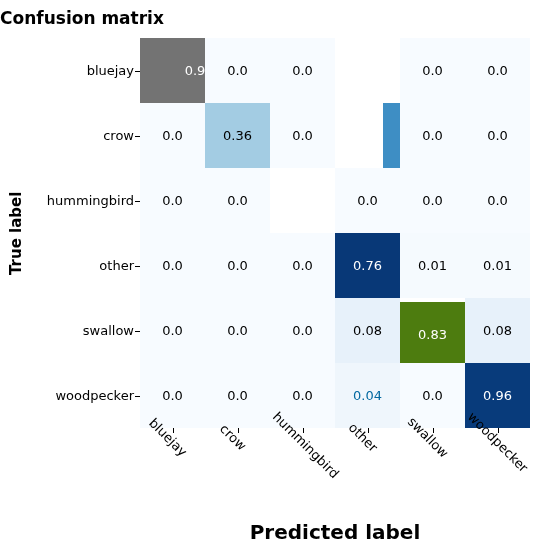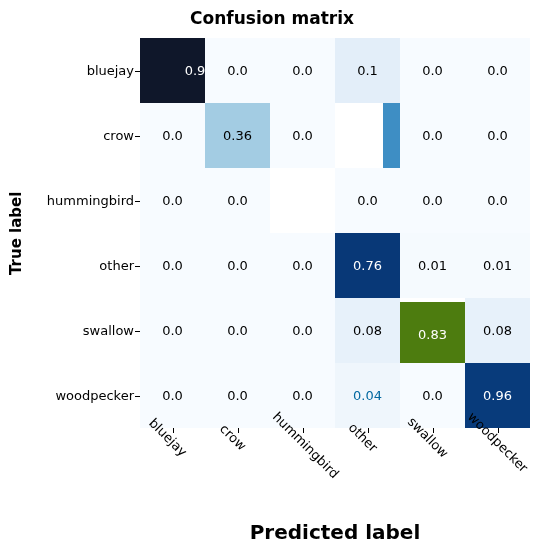--- a/index.html
+++ b/index.html
@@ -16,21 +16,20 @@
     left: 0;
     top: 0;
     width: 544px;
     height: 555px;
   }
   .title {
     position: absolute;
     top: 8px;
     left: 0;
     width: 544px;
-    text-align: center;
     font-weight: bold;
     font-size: 17px;
   }
   .plot-area {
     position: absolute;
     left: 140px;
     top: 38px;
     width: 390px;
     height: 390px;
   }
@@ -101,24 +100,23 @@
   }
 </style>
 </head>
 <body>
 
 <div class="chart-wrap">
   <div class="title">Confusion matrix</div>
   <div class="ylabel">True label</div>
   <div class="xlabel">Predicted label</div>
   <div class="plot-area">
-      <div class="cell" style="left: 0px; top: 0px; background: #0f172a; color: rgb(255, 255, 255); padding-left: 45px;">0.9</div>
+      <div class="cell" style="left: 0px; top: 0px; background: #737373; color: rgb(255, 255, 255); padding-left: 45px;">0.9</div>
       <div class="cell" style="left: 65px; top: 0px; background: rgb(247, 251, 255); color: rgb(0, 0, 0);">0.0</div>
       <div class="cell" style="left: 130px; top: 0px; background: rgb(247, 251, 255); color: rgb(0, 0, 0);">0.0</div>
-      <div class="cell" style="left: 195px; top: 0px; background: rgb(227, 238, 249); color: rgb(0, 0, 0);">0.1</div>
       <div class="cell" style="left: 260px; top: 0px; background: rgb(247, 251, 255); color: rgb(0, 0, 0);">0.0</div>
       <div class="cell" style="left: 325px; top: 0px; background: rgb(247, 251, 255); color: rgb(0, 0, 0);">0.0</div>
       <div class="cell" style="left: 0px; top: 65px; background: rgb(247, 251, 255); color: rgb(0, 0, 0);">0.0</div>
       <div class="cell" style="left: 65px; top: 65px; background: rgb(163, 204, 227); color: rgb(0, 0, 0);">0.36</div>
       <div class="cell" style="left: 130px; top: 65px; background: rgb(247, 251, 255); color: rgb(0, 0, 0);">0.0</div>
       <div class="cell" style="left: 195px; top: 65px; background: rgb(62, 142, 196); color: rgb(255, 255, 255); margin-left: 48px;">0.64</div>
       <div class="cell" style="left: 260px; top: 65px; background: rgb(247, 251, 255); color: rgb(0, 0, 0);">0.0</div>
       <div class="cell" style="left: 325px; top: 65px; background: rgb(247, 251, 255); color: rgb(0, 0, 0);">0.0</div>
       <div class="cell" style="left: 0px; top: 130px; background: rgb(247, 251, 255); color: rgb(0, 0, 0);">0.0</div>
       <div class="cell" style="left: 65px; top: 130px; background: rgb(247, 251, 255); color: rgb(0, 0, 0);">0.0</div>

